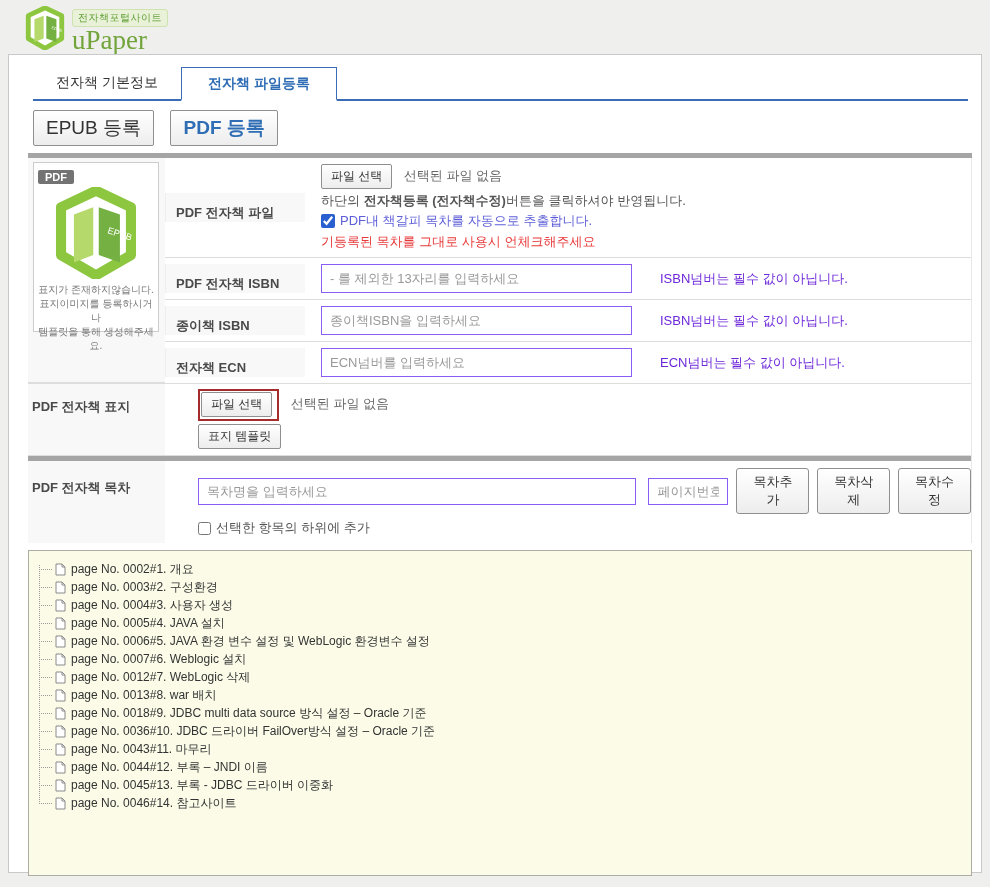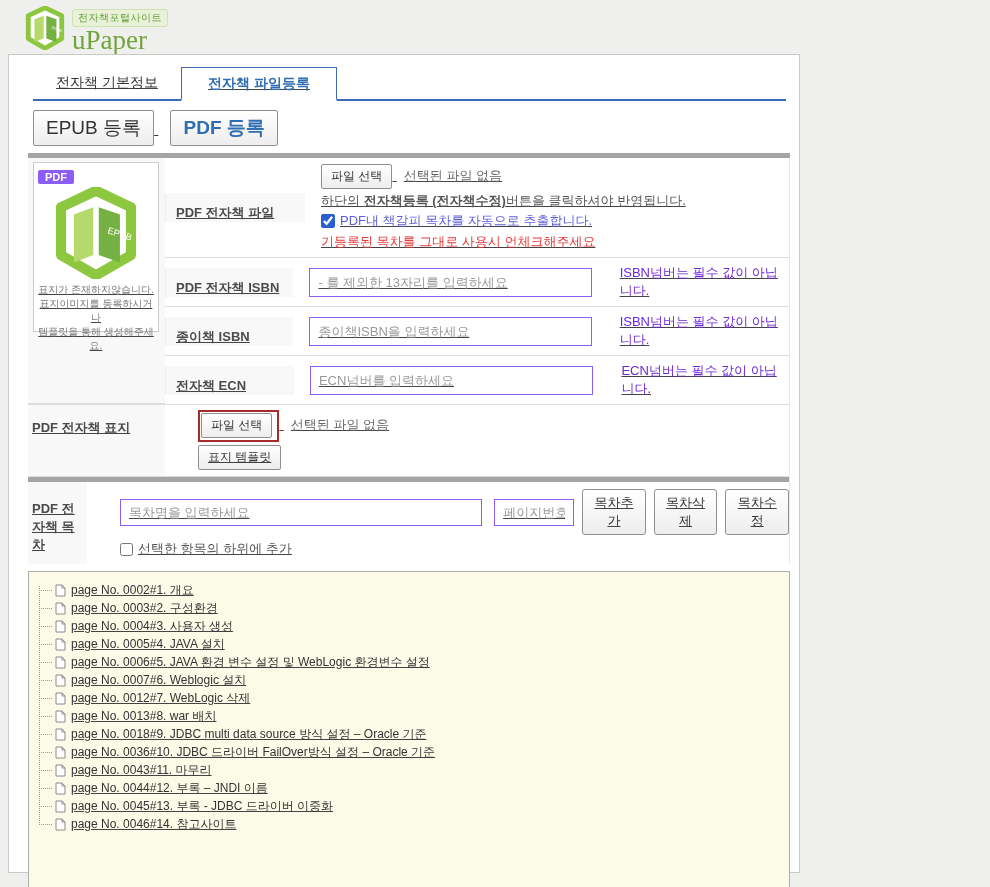--- a/index.html
+++ b/index.html
@@ -8,22 +8,22 @@
 
   
   .logo { display:flex; align-items:flex-start; padding:6px 0 0 22px; height:54px; }
   .logo-icon { width:46px; height:44px; }
   .logo-text { margin-left:4px; display:flex; flex-direction:column; align-items:flex-start; }
   .logo-tagline { font-size:10px; color:#5f9d33; background:#e9f2d9; border:1px solid #cfe3b0;
     border-radius:3px; padding:1px 5px; margin-top:3px; letter-spacing:0.5px; }
   .logo-name { font-family:"Liberation Serif", serif; font-size:27px; color:#72a43c; line-height:26px; }
 
   
-  .container { margin-left:8px; width:792px; height:819px; background:#fff;
-    border:1px solid #c9c9c9; position:relative;text-decoration:underline; }
+  .container { margin-left:8px; width:974px; height:819px; background:#fff;
+    border:1px solid #c9c9c9; position:relative; }
 
   
   .tabbar { display:flex; margin:12px 13px 0 24px; border-bottom:2px solid #3a6db5; }
   .tab { width:148px; text-align:center; padding:7px 0 6px; font-size:14px; color:#333; cursor:pointer; }
   .tab.active { width:156px; color:#2f6db5; font-weight:bold; border:1px solid #3a6db5;
     border-bottom:2px solid #fff; margin-bottom:-2px; background:#fff; }
 
   
   .format-row { margin:9px 0 0 24px; }
   .btn { display:inline-block; font-size:19px; color:#333; background:linear-gradient(#ffffff,#ededed);
@@ -32,21 +32,21 @@
   .btn.pdf-active { color:#2f6db5; font-weight:bold; margin-left:12px; }
 
   .thick-divider { height:5px; background:#a5a5a5; margin:7px 9px 0 19px; }
 
   
   .form-table { margin:0 9px 0 19px; border-right:1px solid #e8e8e8; }
   .upper { display:flex; }
   .cover-cell { width:137px; background:#f8f8f8; border-bottom:1px solid #ddd; padding:4px 5px; }
   .cover-panel { background:#fff; border:1px solid #ccc; width:126px; height:170px;
     padding:4px; position:relative; }
-  .pdf-badge { display:inline-block; background:#8b5cf6; color:#fff; font-size:11px; font-weight:bold;
+  .pdf-badge { display:inline-block; background:#737373; color:#fff; font-size:11px; font-weight:bold;
     padding:1px 7px; border-radius:2px; }
   .cover-book { display:block; margin:2px auto 4px; }
   .cover-caption { font-size:10px; color:#777; text-align:center; line-height:14px; }
 
   .inner-rows { flex:1; display:flex; flex-direction:column; }
   .irow { display:flex; border-bottom:1px solid #ddd;align-items:center; }
   .ilabel { width:140px; background:#f8f8f8; font-size:13px; font-weight:bold; color:#4a4a4a;
     padding:11px 0 0 10px; border-left:1px solid #eee; }
   .icontent { flex:1; padding:6px 0 6px 16px; }
 

